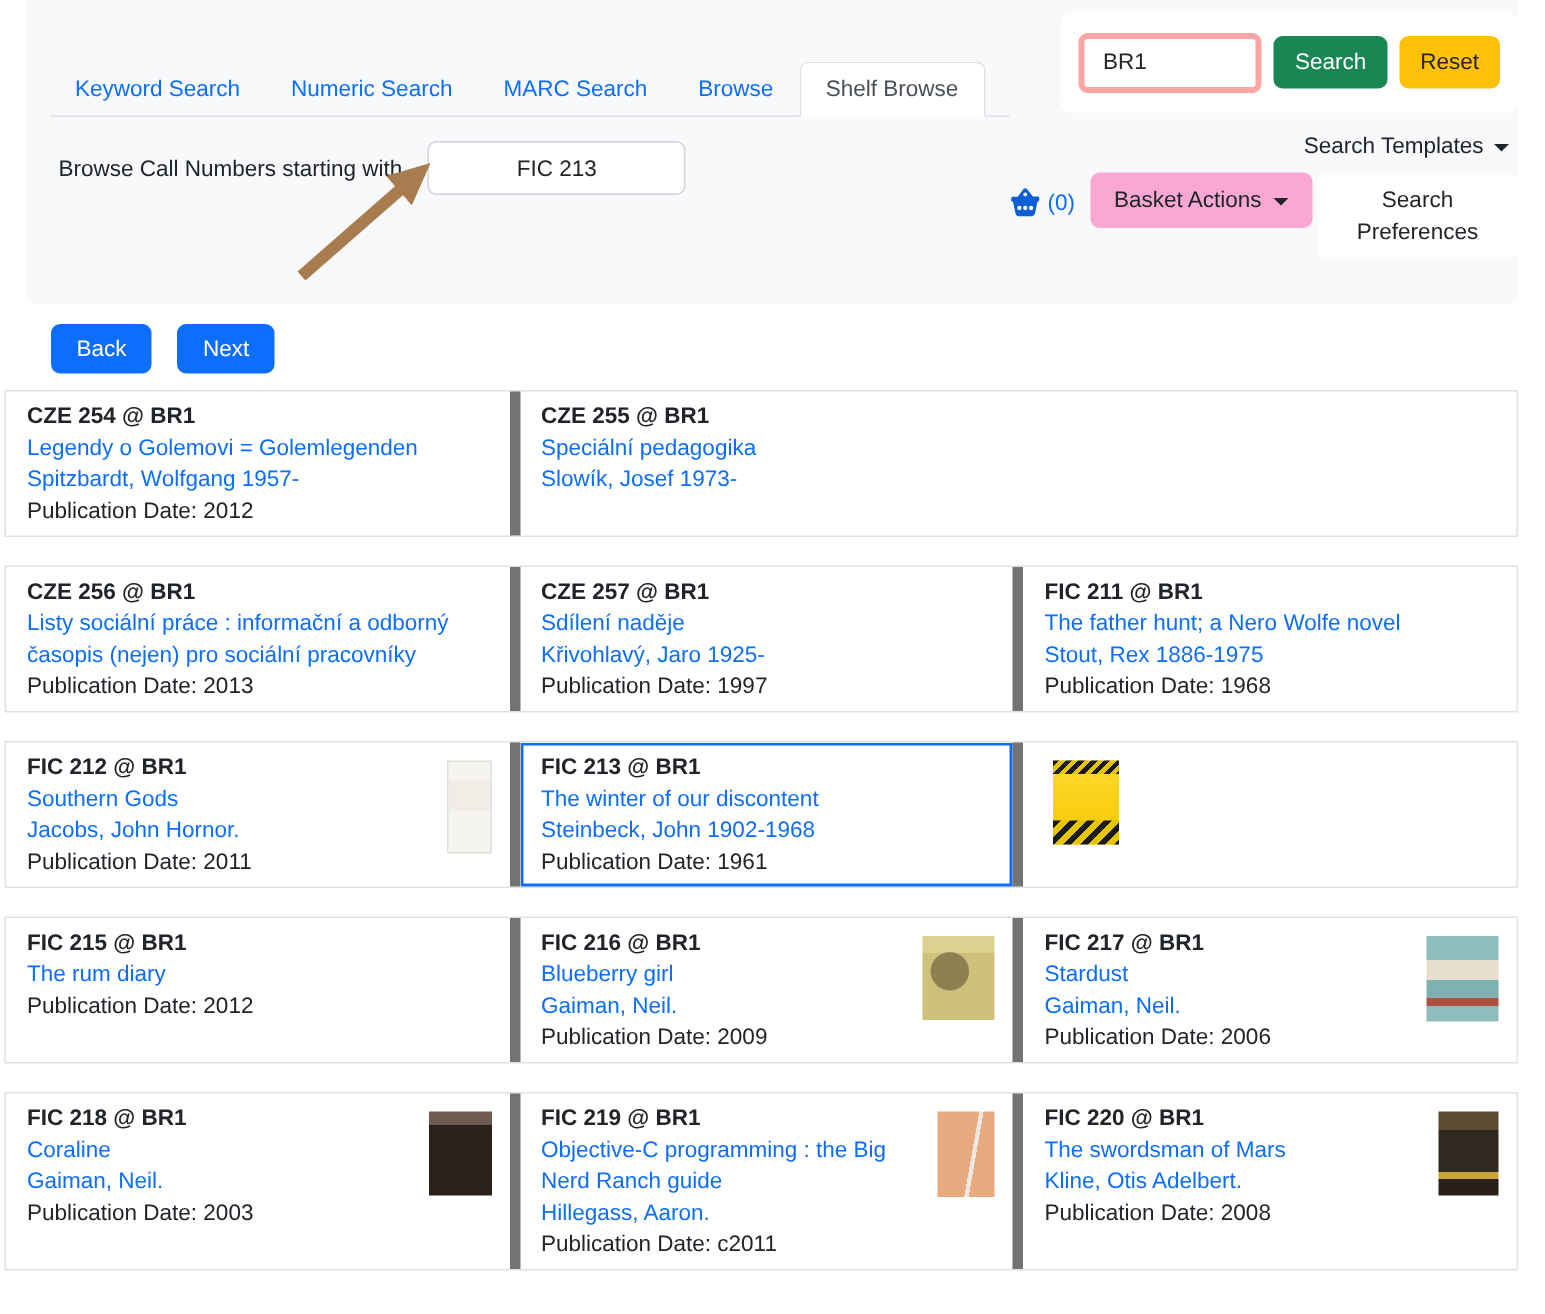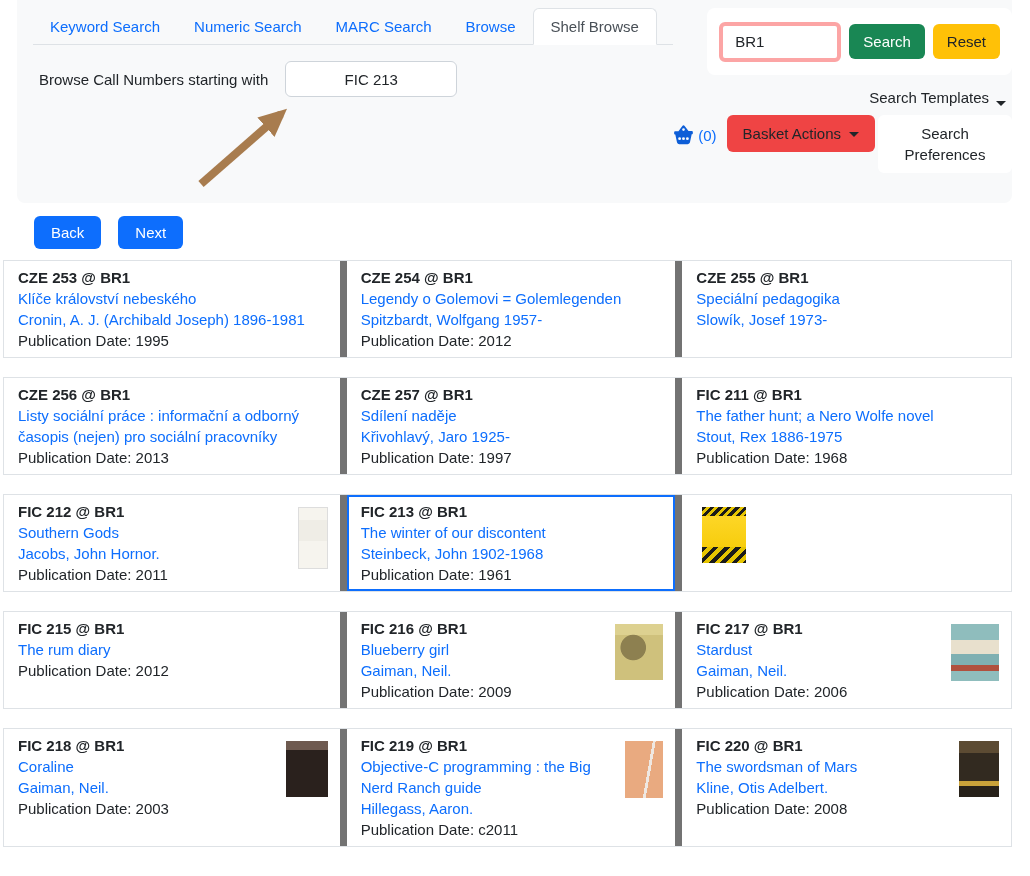--- a/index.html
+++ b/index.html
@@ -33,20 +33,21 @@
     color:#0d6efd;
     white-space:nowrap;
   }
   .tab.active {
     background:#fff;
     border:1px solid #dee2e6;
     border-bottom:1px solid #fff;
     border-radius:6px 6px 0 0;
     color:#495057;
     margin-bottom:-1px;
+    margin-top:33px;
   }
   .cn-row { display:flex; align-items:center; margin:16px 0 0 22px; }
   .cn-input {
     margin-left:17px; width:172px; height:36px;
     padding:6px 12px;
     border:1px solid #ced4da; border-radius:6px;
     font:inherit; background:#fff; color:#212529;text-align:center;
   }
   .annot-arrow { position:absolute; left:170px; top:96px; pointer-events:none; }
 
@@ -61,30 +62,30 @@
     border:4px solid #fca5a5; border-radius:6px;
     font:inherit; color:#212529;
   }
   .btn { border:none; border-radius:6px; padding:9px 14px; font:inherit; cursor:pointer; }
   .btn-search { background:#198754; color:#ffffff; }
   .btn-reset  { background:#ffc107; color:#212529; }
   .btn-blue   { background:#0d6efd; color:#fff; padding:8px 17px; }
 
   .search-templates {
     position:absolute; top:89px; right:6px;
-    display:flex; align-items:flex-end; gap:7px;
+    display:flex; align-items:center; gap:7px;
     color:#212529; cursor:pointer;margin-left:48px;
   }
   .caret { width:0; height:0; border-left:5px solid transparent; border-right:5px solid transparent; border-top:5px solid currentColor; display:inline-block; margin-top:2px; }
 
   .basket-row { position:absolute; top:115px; right:0; display:flex; align-items:flex-start; }
   .basket-group { display:flex; align-items:center; gap:3px; margin:9px 10px 0 0; cursor:pointer; }
   .basket-count { color:#0d6efd; }
   .basket-actions {
-    background:#ef4444; border-radius:6px; height:37px;
+    background:#f9a8d4; border-radius:6px; height:37px;
     padding:9px 16px; margin-right:3px;
     display:flex; align-items:center; gap:8px;
     color:#212529; cursor:pointer;
   }
   .search-prefs {
     background:#fff; border-radius:6px;
     width:134px; padding:8px 22px;
     text-align:center; line-height:21px;
     color:#212529; cursor:pointer;
   }
@@ -192,29 +193,20 @@
 <div class="pagebar">
   <button class="btn btn-blue">Back</button>
   <button class="btn btn-blue">Next</button>
 </div>
 
 <div class="rows">
 
   <div class="row-box">
     <div class="shelf-card">
       <div class="card-text">
-        <div class="cn">CZE 253 @ BR1</div>
-        <a class="title">Klíče království nebeského</a>
-        <a class="author">Cronin, A. J. (Archibald Joseph) 1896-1981</a>
-        <div class="pub">Publication Date: 1995</div>
-      </div>
-
-    </div>
-    <div class="shelf-card">
-      <div class="card-text">
         <div class="cn">CZE 254 @ BR1</div>
         <a class="title">Legendy o Golemovi = Golemlegenden</a>
         <a class="author">Spitzbardt, Wolfgang 1957-</a>
         <div class="pub">Publication Date: 2012</div>
       </div>
 
     </div>
     <div class="shelf-card">
       <div class="card-text">
         <div class="cn">CZE 255 @ BR1</div>

